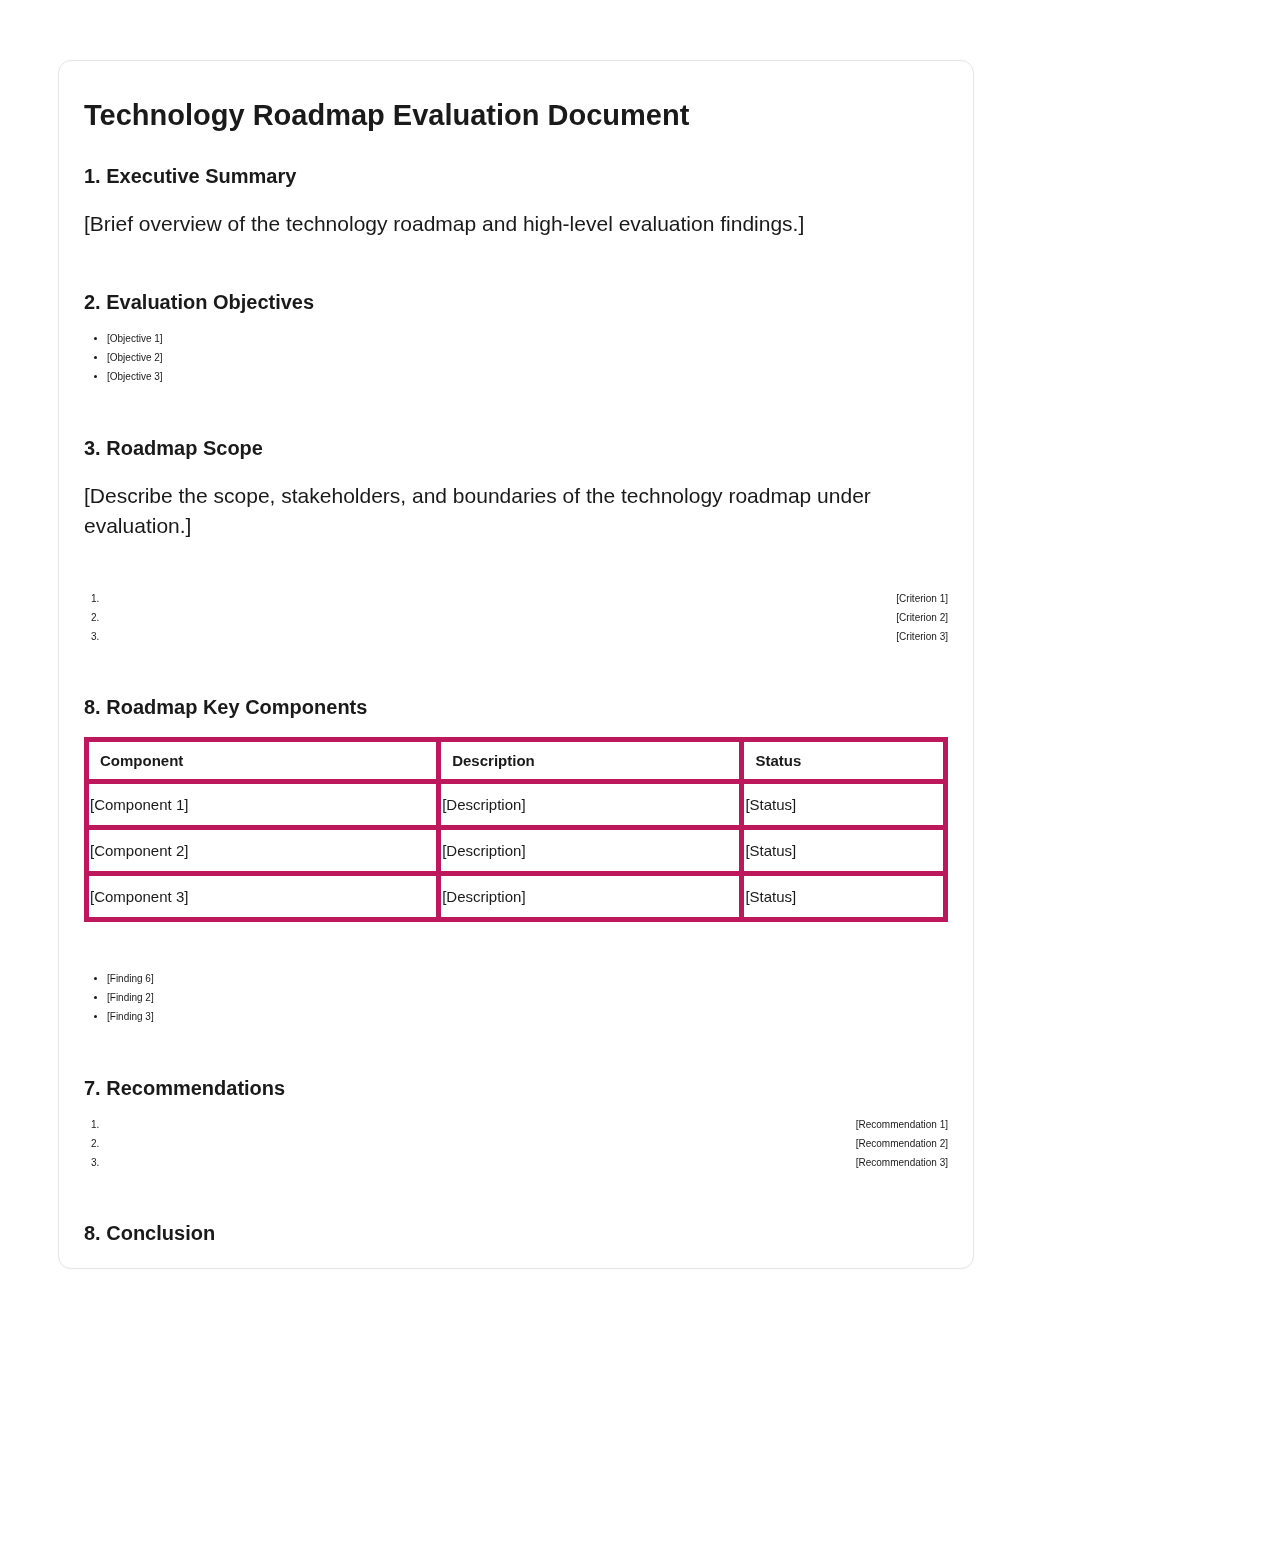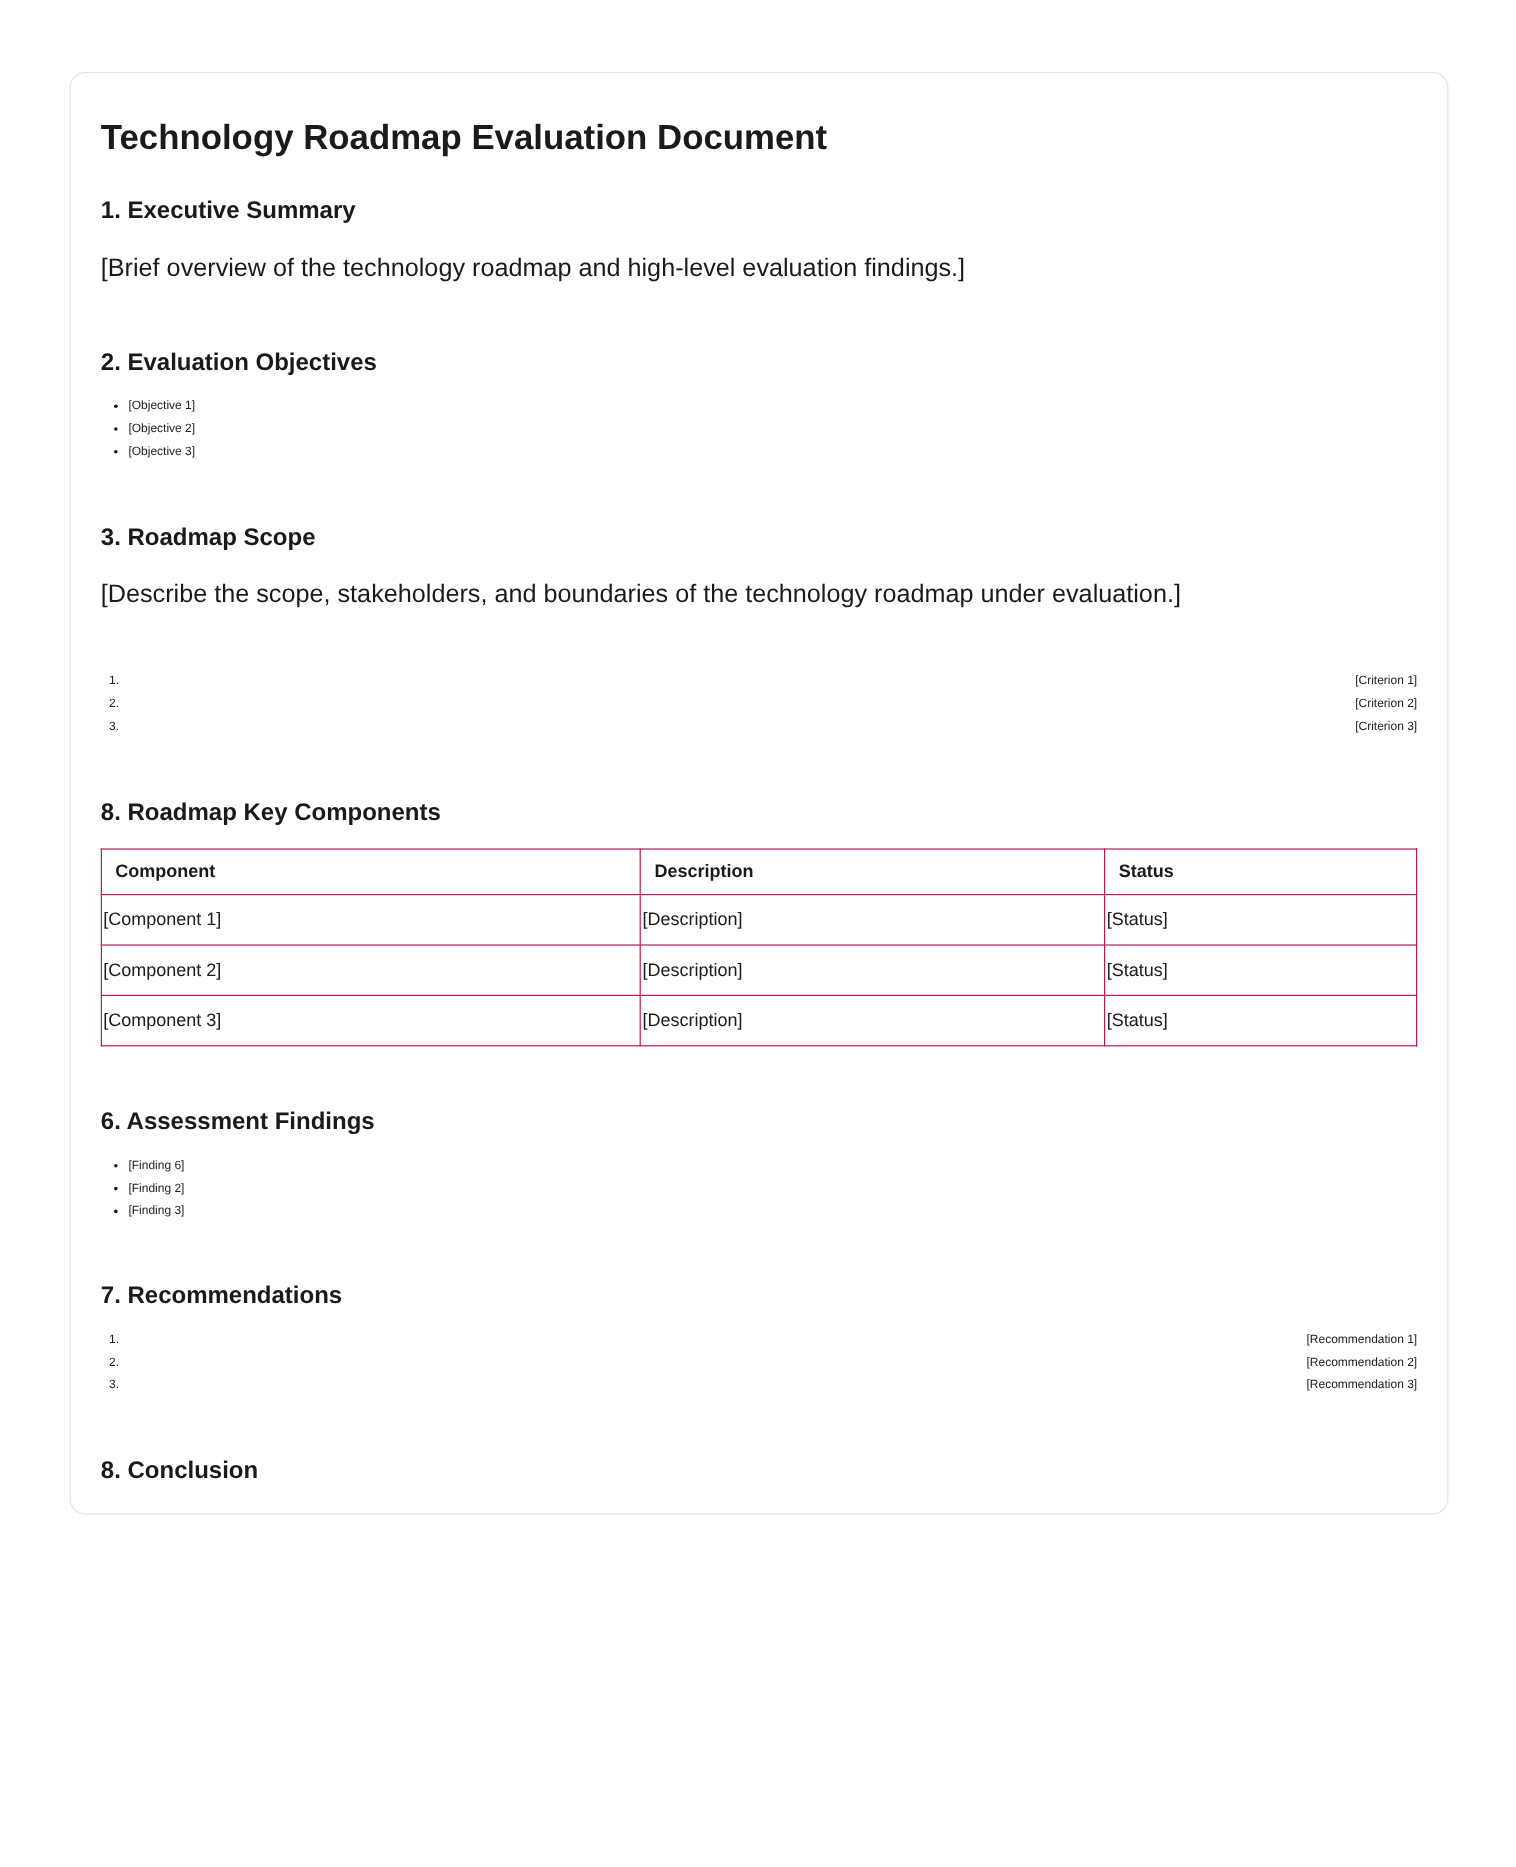--- a/index.html
+++ b/index.html
@@ -13,21 +13,21 @@
   .page {
     width: 1263px;
     height: 1556px;
     background: #ffffff;
     position: relative;
   }
   .card {
     position: absolute;
     left: 58px;
     top: 60px;
-    width: 1149px;
+    width: 916px;
     background: #ffffff;
     border: 1px solid #e5e5e5;
     border-radius: 13px;
     padding: 37px 25px 22px 25px;
     box-shadow: 0 1px 2px rgba(0,0,0,0.02);
   }
   h1.doc-title {
     font-size: 29px;
     line-height: 1.2;
     font-weight: 700;
@@ -62,21 +62,21 @@
     line-height: 1.45;
   }
   ul.bullet-list li + li, ol.numbered-list li + li { margin-top: 4.5px; }
   table.components-table {
     margin-top: 17px;
     width: 100%;
     border-collapse: collapse;
     table-layout: fixed;
   }
   table.components-table th, table.components-table td {
-    border: 1px solid #be185d;
+    border: 5px solid #be185d;
     font-size: 15px;
     text-align: left;
     vertical-align: middle;
   }
   table.components-table th {
     font-weight: 700;
     padding: 10px 11px;
   }
   table.components-table td {
     padding: 12px 1px;
@@ -149,21 +149,20 @@
           <tr>
             <td>[Component 3]</td>
             <td>[Description]</td>
             <td>[Status]</td>
           </tr>
         </tbody>
       </table>
     </div>
 
     <div class="section">
-      <h2 class="section-heading">6. Assessment Findings</h2>
       <ul class="bullet-list">
         <li>[Finding 6]</li>
         <li>[Finding 2]</li>
         <li>[Finding 3]</li>
       </ul>
     </div>
 
     <div class="section">
       <h2 class="section-heading">7. Recommendations</h2>
       <ol class="numbered-list">

